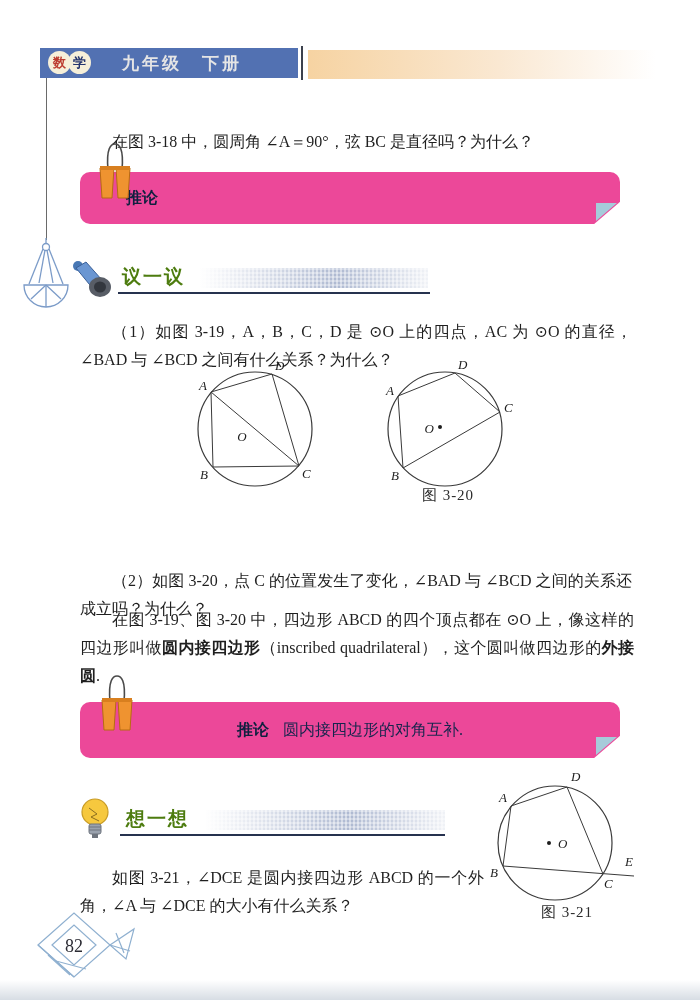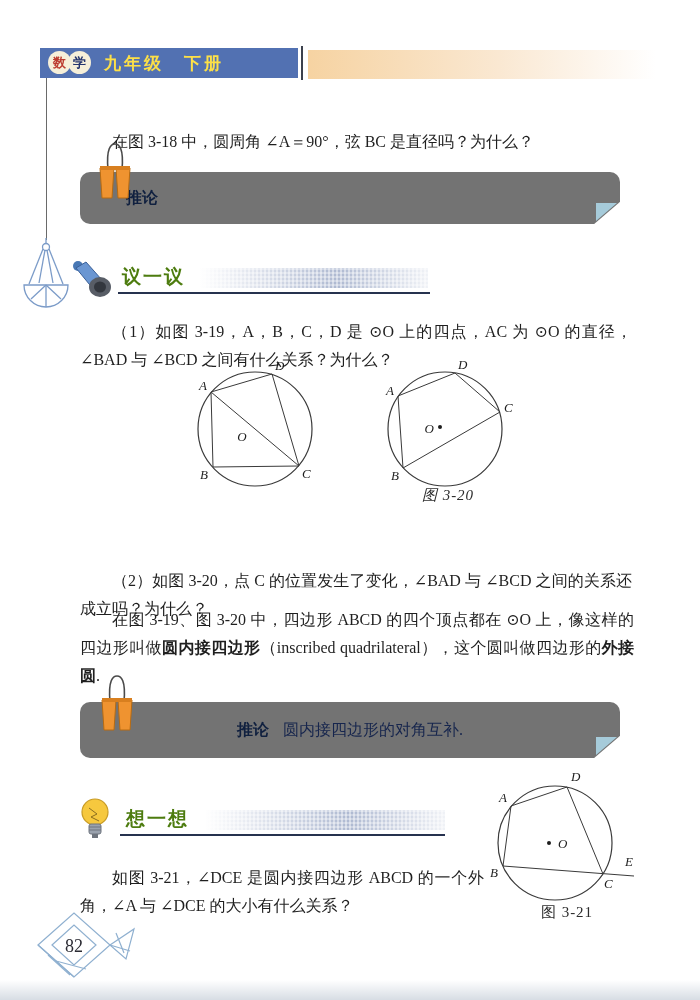--- a/index.html
+++ b/index.html
@@ -8,34 +8,34 @@
   .page{position:relative;width:700px;height:1000px;background:#fff;}
   .abs{position:absolute;}
 
   
   .header-bar{left:40px;top:48px;width:258px;height:30px;background:#5271b2;display:flex;align-items:center;}
   .logo{position:relative;width:46px;height:24px;margin-left:8px;flex:0 0 auto;}
   .logo .c{position:absolute;top:0;width:23px;height:23px;border-radius:50%;background:#f6efd9;
            display:flex;align-items:center;justify-content:center;font:bold 13px "Liberation Sans",sans-serif;}
   .logo .c1{left:0;color:#bb3a2e;z-index:1;}
   .logo .c2{left:20px;color:#25356e;}
-  .header-title{color:#fde047;font:bold 17px "Liberation Sans",sans-serif;letter-spacing:3px;margin-left:10px;white-space:nowrap;}
+  .header-title{color:#e5e5e5;font:bold 17px "Liberation Sans",sans-serif;letter-spacing:3px;margin-left:28px;white-space:nowrap;}
   .header-divider{left:301px;top:46px;width:2px;height:34px;background:#3c414d;}
   .header-peach{left:308px;top:50px;width:348px;height:29px;
       background:linear-gradient(to right,#f6d3a2,#fae8d2 55%,rgba(255,255,255,0));}
 
   
   .margin-string{left:46px;top:78px;width:1px;height:162px;background:#6a6a6a;}
 
   
   .para{font-size:16px;line-height:28px;text-align:justify;}
   .indent{text-indent:2em;margin-top:16px;}
 
   
-  .cor-box{background:#737373;border-radius:10px;}
+  .cor-box{background:#ec4899;border-radius:10px;}
   .cor-box .fold{position:absolute;right:0;bottom:0;width:28px;height:24px;}
   .cor-box .fold:before{content:"";position:absolute;right:-1px;bottom:-1px;
       border-bottom:24px solid #ffffff;border-left:28px solid transparent;}
   .cor-box .fold:after{content:"";position:absolute;right:3px;bottom:3px;
       border-top:18px solid #a6cbda;border-right:21px solid transparent;}
   .cor-text{position:absolute;left:0;top:0;width:100%;height:100%;display:flex;align-items:center;
       font-size:16px;color:#16254d;}
   .cor-label{font-weight:bold;color:#10203f;margin-right:14px;}
 
   
@@ -136,21 +136,21 @@
       <line x1="30" y1="39" x2="35" y2="111"></line>
       <line x1="35" y1="111" x2="132" y2="55"></line>
     </g>
     <circle cx="72" cy="70" r="2" fill="#1d1d1d"></circle>
     <text class="lbl" x="26" y="38" text-anchor="end">A</text>
     <text class="lbl" x="90" y="12">D</text>
     <text class="lbl" x="136" y="55">C</text>
     <text class="lbl" x="31" y="123" text-anchor="end">B</text>
     <text class="lbl" x="66" y="76" text-anchor="end">O</text>
   </svg>
-  <div class="abs fig-caption" style="left:368px;top:486px;width:160px;font-style:italic;">图 3-20</div>
+  <div class="abs fig-caption" style="left:368px;top:486px;width:160px;">图 3-20</div>
 
   <div class="abs para indent" style="left:80px;top:551px;width:552px;">（2）如图 3-20，点 C 的位置发生了变化，∠BAD 与 ∠BCD 之间的关系还成立吗？为什么？</div>
 
   <div class="abs para indent" style="left:80px;top:590px;width:554px;"><span>在图 3-19、图 3-20 中，四边形 ABCD 的四个顶点都在 ⊙O 上，像这样的四边形叫做</span><span style="font-weight: bold;">圆内接四边形</span><span>（inscribed quadrilateral），这个圆叫做四边形的</span><span style="font-weight: bold;">外接圆</span><span>.</span></div>
 
   <svg class="abs" style="left:94px;top:672px;z-index:2;" width="46" height="62" viewBox="0 0 46 62">
     <path d="M16,30 C14,8 19,4 23,4 C27,4 32,8 30,30" fill="none" stroke="#4a4a4a" stroke-width="1.6"></path>
     <path d="M8,28 L22,28 L20,58 L10,58 Z" fill="#ef9330" stroke="#b76b12" stroke-width="1"></path>
     <path d="M24,28 L38,28 L36,58 L26,58 Z" fill="#ef9330" stroke="#b76b12" stroke-width="1"></path>
     <rect x="8" y="26" width="30" height="4" fill="#d87f1f"></rect>

